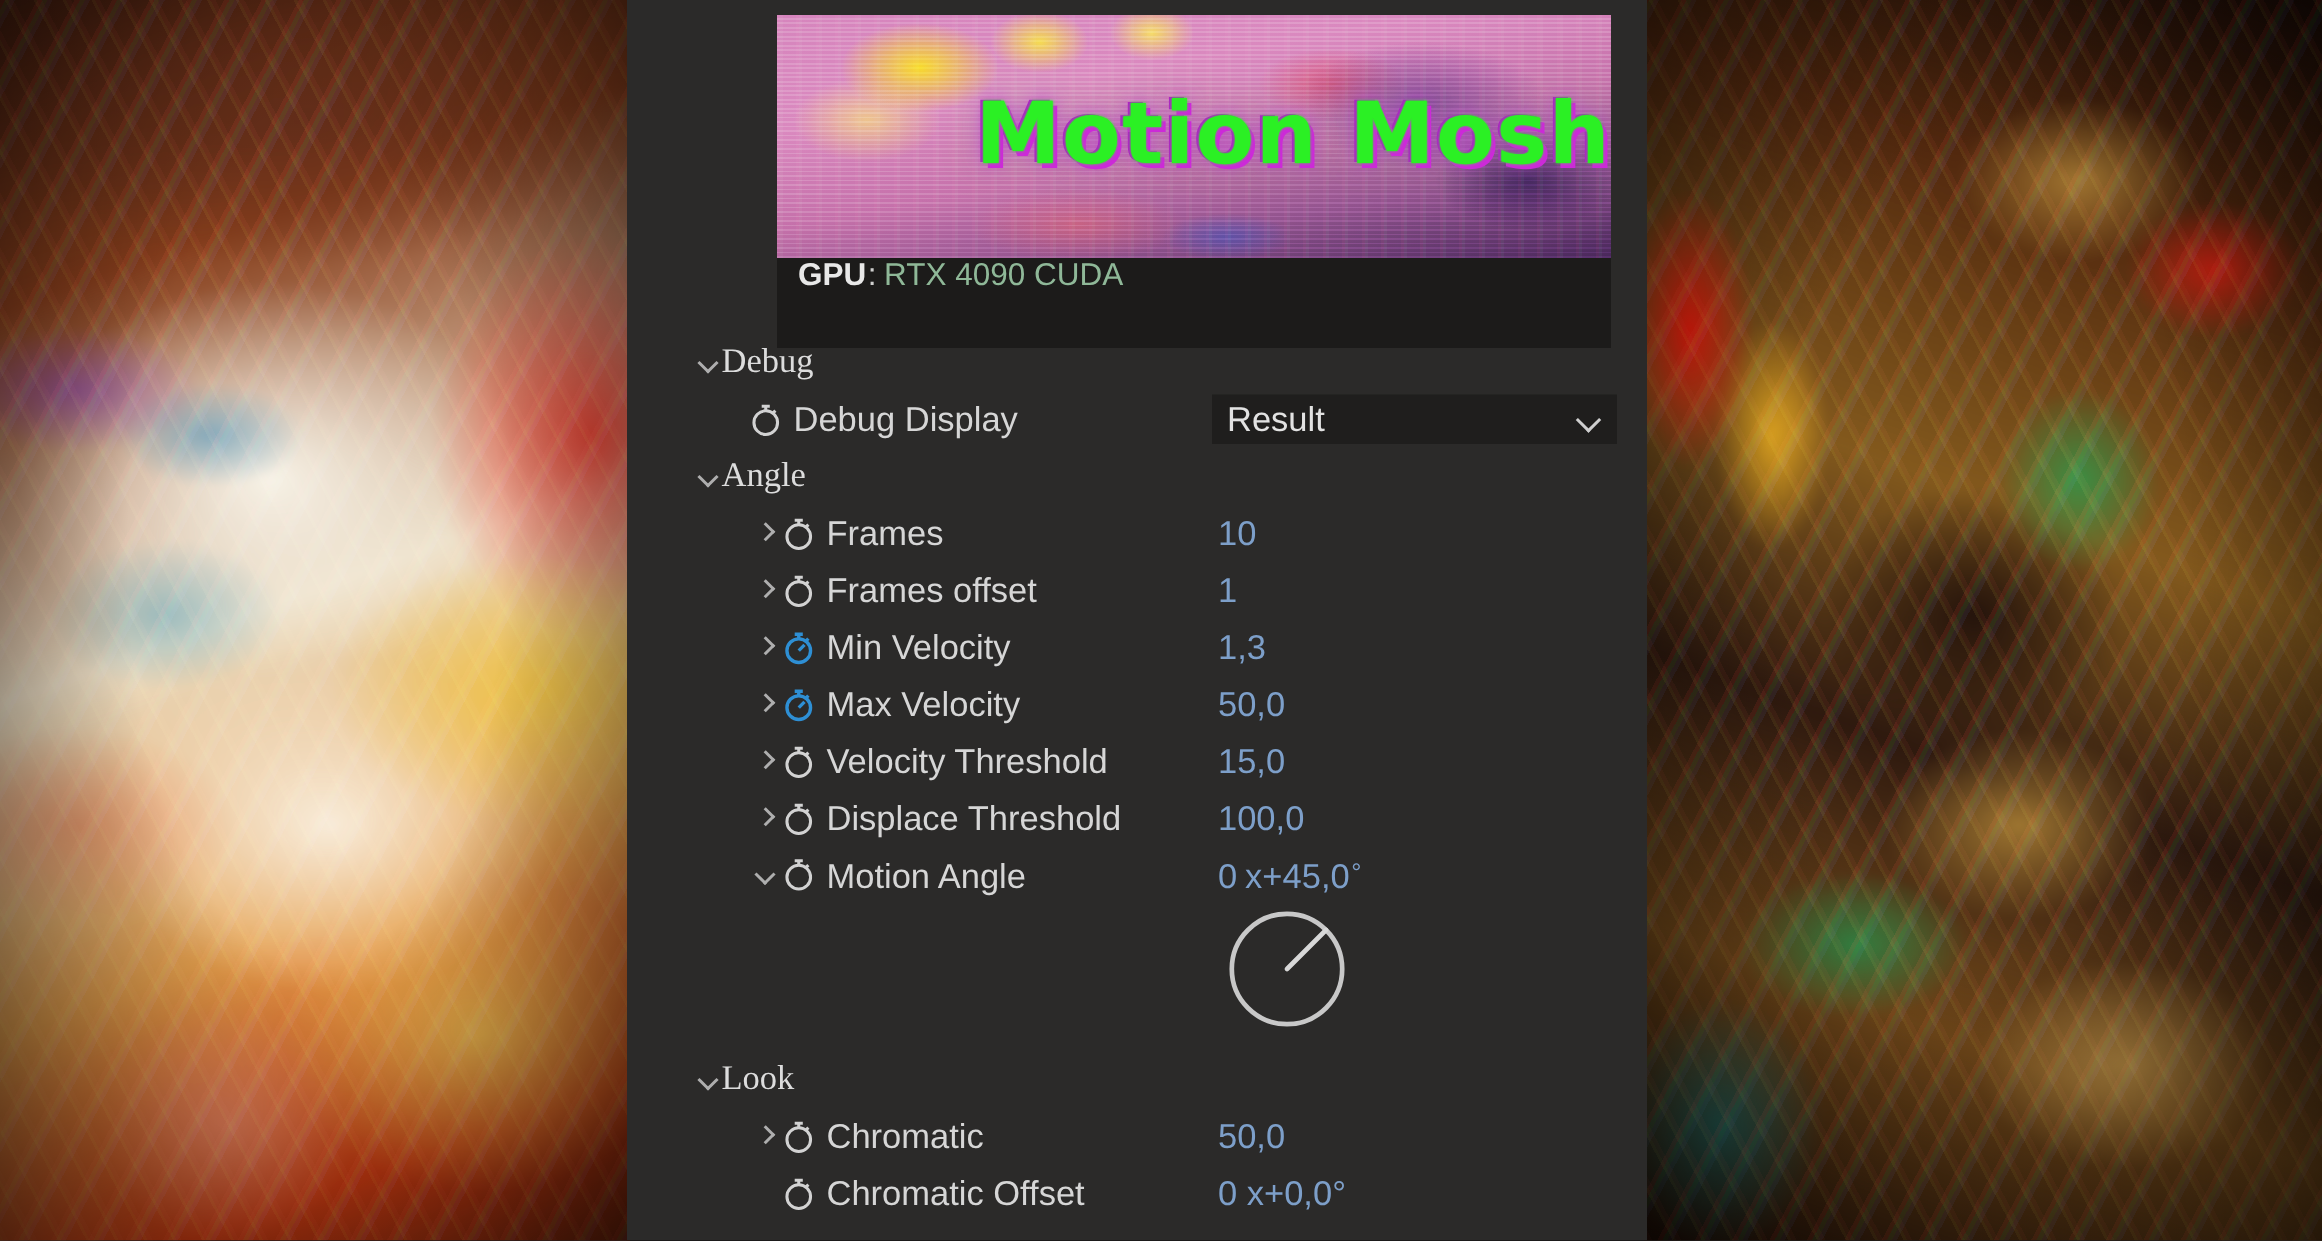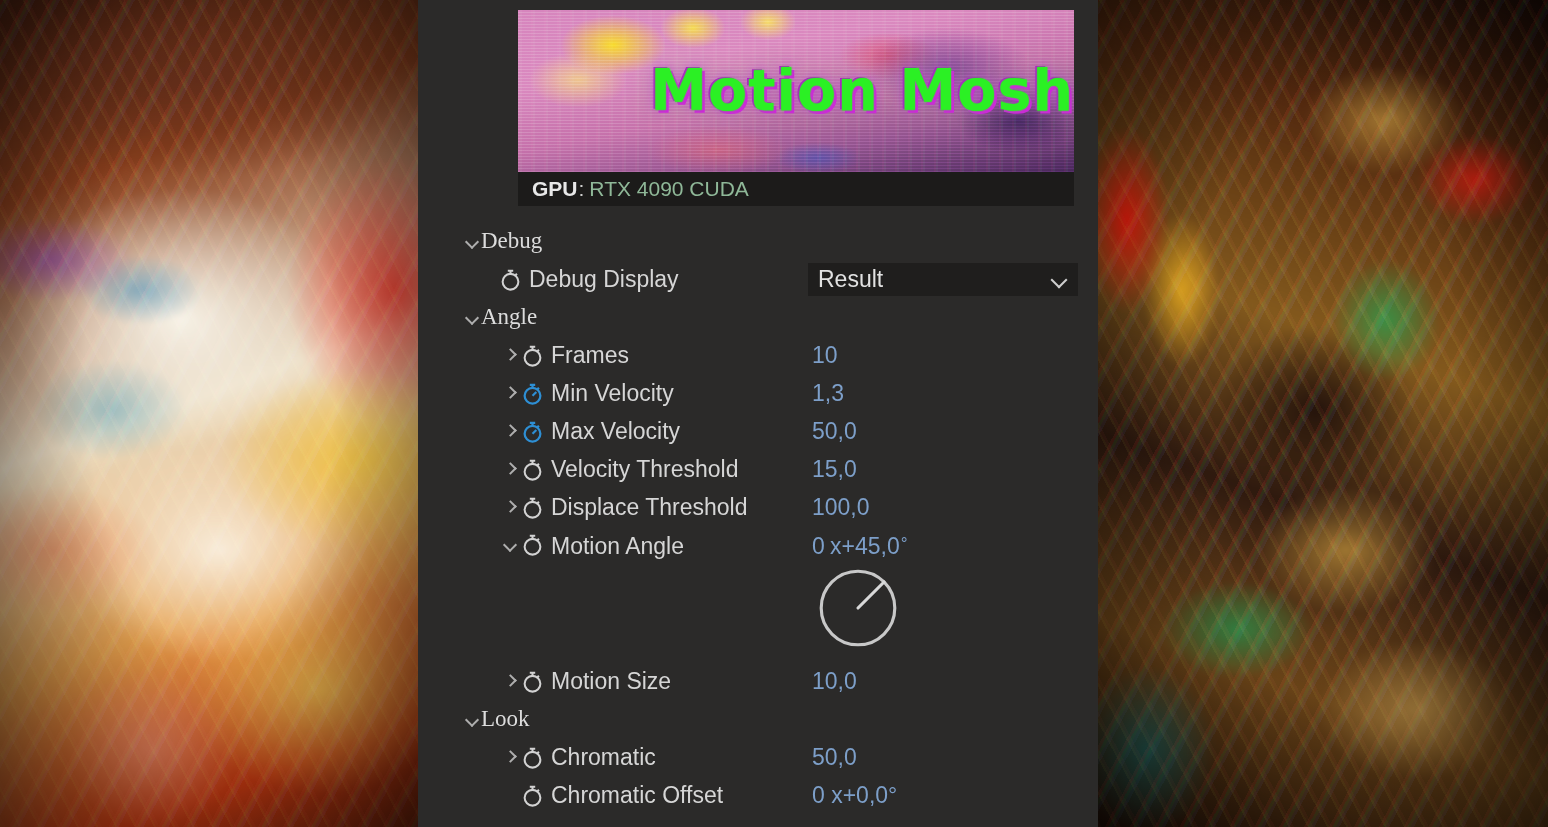--- a/index.html
+++ b/index.html
@@ -87,22 +87,22 @@
       rgba(60,255,120,.14) 2px, rgba(60,255,120,.14) 4px,
       rgba(0,0,0,0) 4px, rgba(0,0,0,0) 13px);}
   #banner-title{position:absolute;left:0;right:0;top:50%;transform:translateY(-52%);
     text-align:right;font-family:"DejaVu Sans",sans-serif;
     font-size:57px;font-weight:700;letter-spacing:1px;color:#2bf024;
     text-shadow:0 0 2px #2bf024, 3px 3px 0 #cc2ad8, -2px -1px 0 #b020c8,
                 0 0 14px rgba(190,40,220,.85), 0 0 26px rgba(120,255,100,.35);
     white-space:nowrap;margin-left:18px;}
 
   
-  #gpu-strip{position:absolute;left:100px;top:172px;width:556px;height:34px;
-    background:#1c1b1a;display:flex;align-items:center;padding-left:14px;box-sizing:border-box;}
+  #gpu-strip{position:absolute;left:100px;top:172px;width:556px;height:60px;
+    background:#1c1b1a;display:flex;align-items:flex-start;padding-left:14px;box-sizing:border-box;}
   #gpu-strip .k{font-size:21px;font-weight:700;color:#e8e8e8;}
   #gpu-strip .c{font-size:21px;color:#cfcfcf;margin:0 5px 0 1px;}
   #gpu-strip .v{font-size:21px;color:#8fb898;}
 
   
   #proplist{position:absolute;left:0;top:222px;right:0;bottom:0;}
   .row{position:relative;height:38px;display:flex;align-items:center;}
   .row.tall{height:136px;align-items:flex-start;}
 
   .twisty{width:17px;height:17px;flex:0 0 17px;position:relative;opacity:.85;}
@@ -212,20 +212,34 @@
             <circle cx="12" cy="14" r="7"></circle>
                 <path d="M9.6 4.3h4.8M12 4.3v2.6"></path>
             <path d="M16.2 8.4l1.5-1.5"></path>
               </g>
             </svg>
         </span>
         <span class="pname">Frames</span>
         <span class="pval">10</span>
       </div>
 
+      <div class="row i-child">
+        <span class="twisty closed"></span>
+        <span class="stopwatch">
+          <svg viewBox="0 0 24 24">
+              <g fill="none" stroke="#d2d2d2" stroke-width="1.8">
+            <circle cx="12" cy="14" r="7"></circle>
+                <path d="M9.6 4.3h4.8M12 4.3v2.6"></path>
+            <path d="M16.2 8.4l1.5-1.5"></path>
+              </g>
+            </svg>
+        </span>
+        <span class="pname">Frames offset</span>
+        <span class="pval">1</span>
+      </div>
 
       <div class="row i-child">
         <span class="twisty closed"></span>
         <span class="stopwatch">
           <svg viewBox="0 0 24 24">
               <g fill="none" stroke="#2e8fd4" stroke-width="2">
             <circle cx="12" cy="14" r="7"></circle>
                 <path d="M9.6 4.3h4.8M12 4.3v2.6"></path>
             <path d="M16.2 8.4l1.5-1.5"></path>
                 <path d="M12 14l3.4-3.4"></path>
@@ -295,34 +309,20 @@
         </span>
         <span class="pname" style="margin-top:7px">Motion Angle</span>
         <span class="pval" style="top:7px"><span>0</span><span class="dim" style="font-size:19px;">&nbsp;</span><span>x+</span><span>45,0</span><span class="deg">°</span></span>
 
         <svg id="angle-dial" viewBox="0 0 100 100">
           <circle cx="50" cy="50" r="40" fill="none" stroke="#c8c8c8" stroke-width="3.4"></circle>
           <line id="angle-needle" x1="50" y1="50" x2="78.28" y2="21.72" stroke="#d8d8d8" stroke-width="3.4" stroke-linecap="round"></line>
         </svg>
       </div>
 
-      <div class="row i-child">
-        <span class="twisty closed"></span>
-        <span class="stopwatch">
-          <svg viewBox="0 0 24 24">
-              <g fill="none" stroke="#d2d2d2" stroke-width="1.8">
-            <circle cx="12" cy="14" r="7"></circle>
-                <path d="M9.6 4.3h4.8M12 4.3v2.6"></path>
-            <path d="M16.2 8.4l1.5-1.5"></path>
-              </g>
-            </svg>
-        </span>
-        <span class="pname">Motion Size</span>
-        <span class="pval">10,0</span>
-      </div>
 
       <div class="row i-group">
         <span class="twisty open"></span>
         <span class="gname">Look</span>
       </div>
 
       <div class="row i-child">
         <span class="twisty closed"></span>
         <span class="stopwatch">
           <svg viewBox="0 0 24 24">

